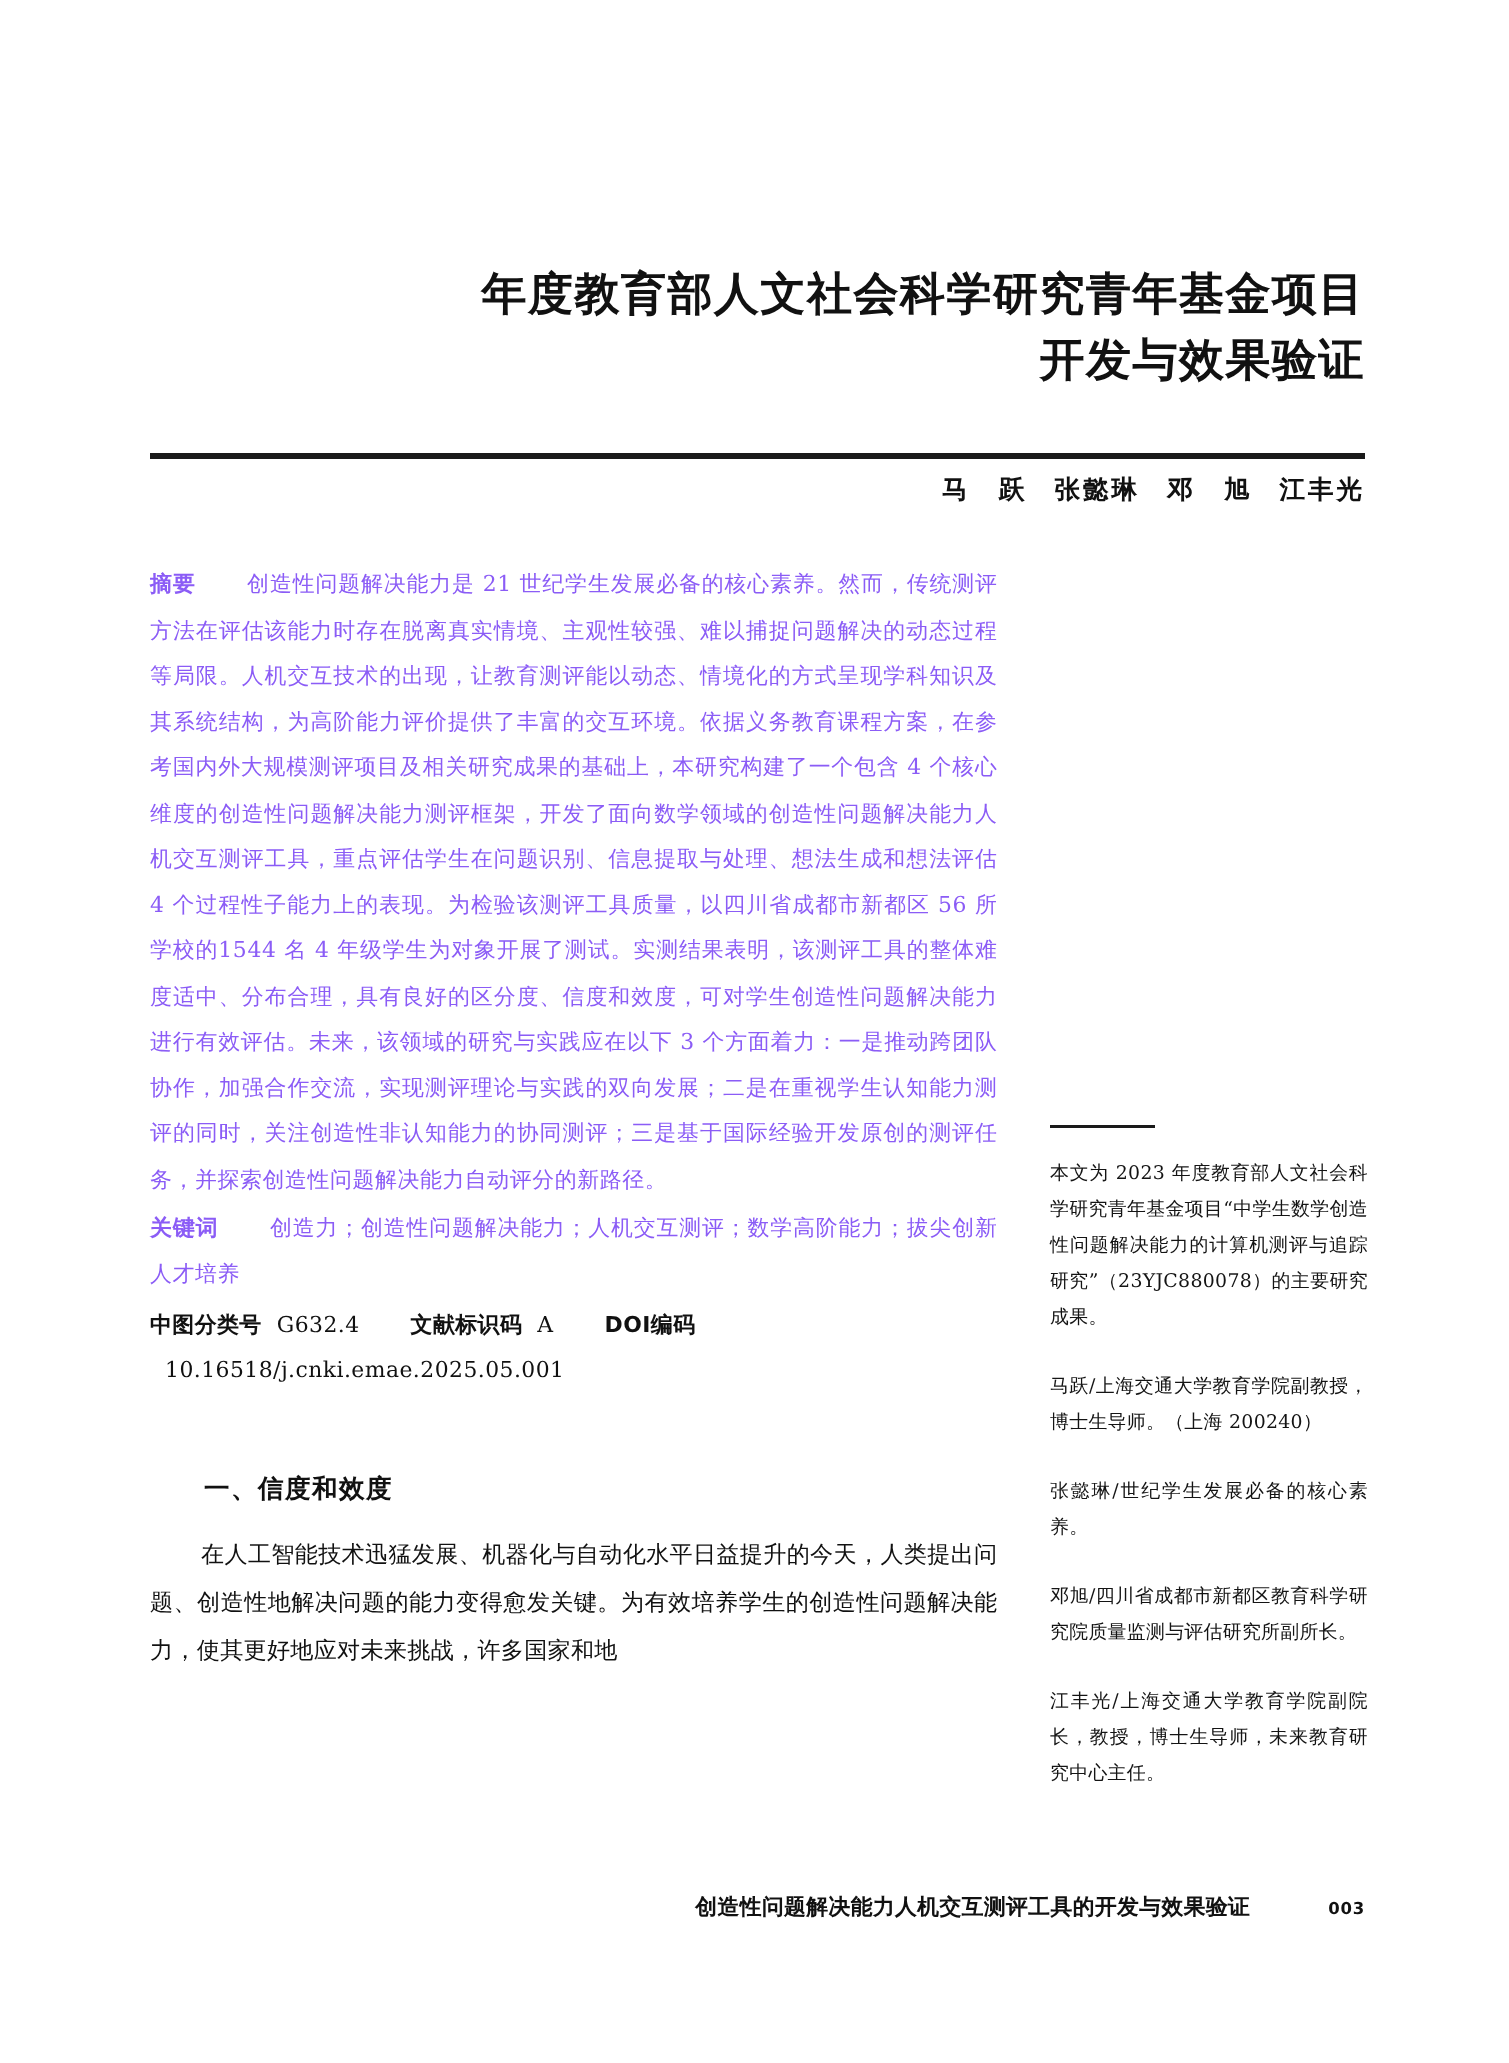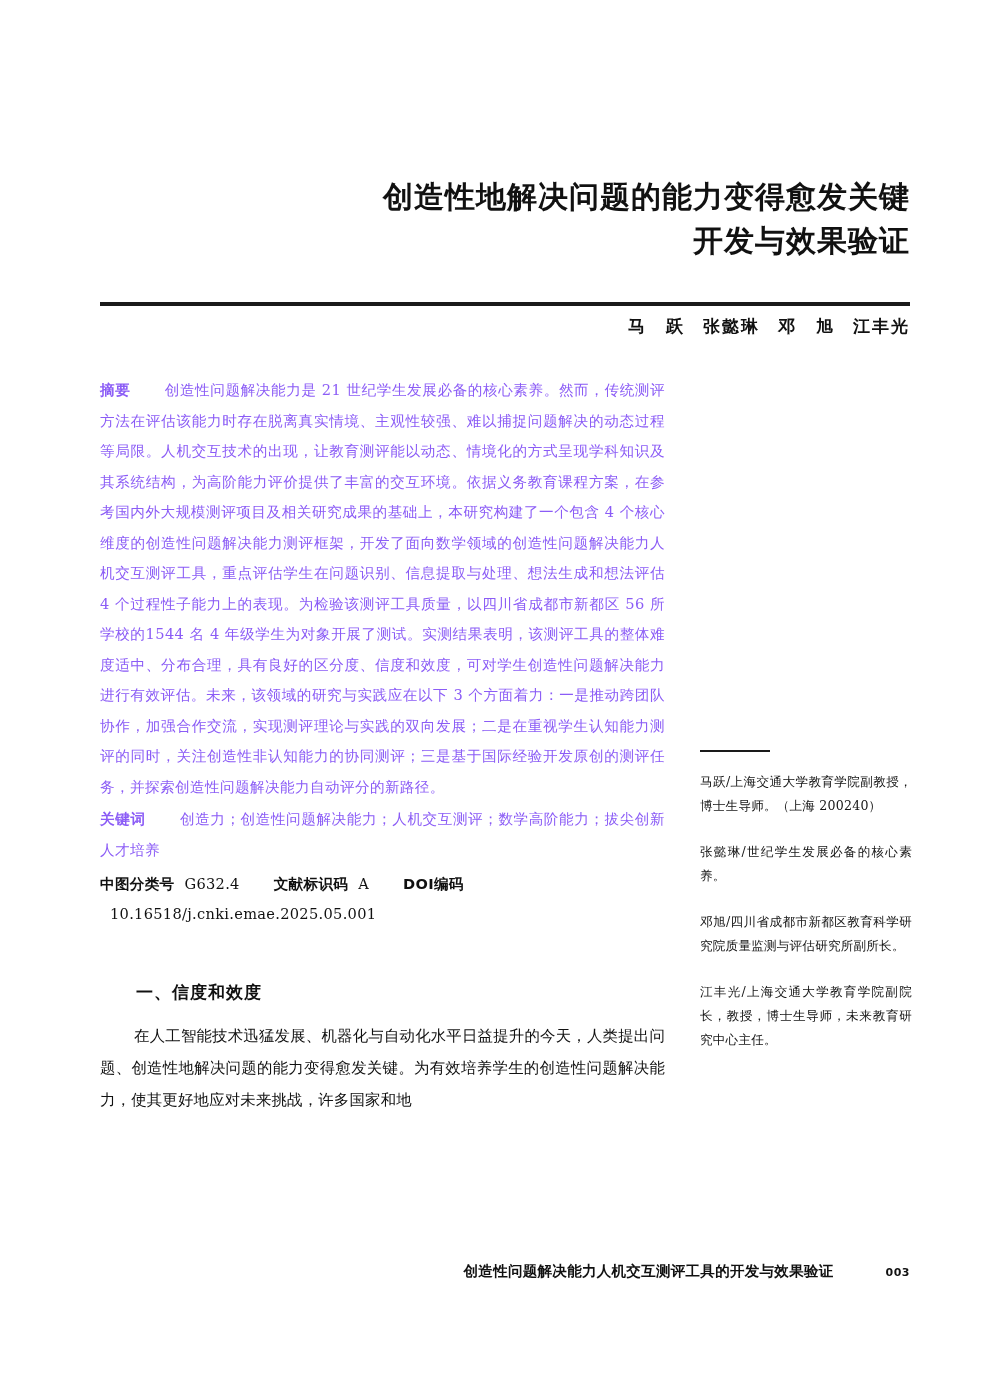--- a/index.html
+++ b/index.html
@@ -162,21 +162,21 @@
     color: #111;
     margin-left: 52px;
   }
 </style>
 </head>
 <body>
 
 <div class="page">
 
   <div class="title-block">
-    <div class="title-line">创造性地解决问题的能力变得愈发关键</div>
+    <div class="title-line">年度教育部人文社会科学研究青年基金项目</div>
     <div class="title-line">开发与效果验证</div>
   </div>
   <div class="title-rule"></div>
 
   <div class="authors">
     <span>马　跃</span><span class="gap"></span><span>张懿琳</span><span class="gap"></span><span>邓　旭</span><span class="gap"></span><span>江丰光</span>
   </div>
 
   <div class="leftcol">
 
@@ -186,20 +186,21 @@
 
     <p class="class-para"><span class="k">中图分类号</span><span class="v">G632.4</span><span class="spacer-wide"></span><span class="k">文献标识码</span><span class="v">A</span><span class="spacer-wide"></span><span class="k">DOI编码</span><span class="v">10.16518/j.cnki.emae.2025.05.001</span></p>
 
     <div class="sec-head">一、信度和效度</div>
 
     <p class="body-para"><span class="indent"></span><span>在人工智能技术迅猛发展、机器化与自动化水平日益提升的今天，人类提出问题、创造性地解决问题的能力变得愈发关键。为有效培养学生的创造性问题解决能力，使其更好地应对未来挑战，许多国家和地</span></p>
   </div>
 
   <div class="rightcol">
     <div class="note-rule"></div>
+    <p class="note">本文为 2023 年度教育部人文社会科学研究青年基金项目“中学生数学创造性问题解决能力的计算机测评与追踪研究”（23YJC880078）的主要研究成果。</p>
     <p class="note">马跃/上海交通大学教育学院副教授，博士生导师。（上海 200240）</p>
     <p class="note">张懿琳/世纪学生发展必备的核心素养。</p>
     <p class="note">邓旭/四川省成都市新都区教育科学研究院质量监测与评估研究所副所长。</p>
     <p class="note last">江丰光/上海交通大学教育学院副院长，教授，博士生导师，未来教育研究中心主任。</p>
   </div>
 
   <div class="footer">
     <div class="footer-title">创造性问题解决能力人机交互测评工具的开发与效果验证</div>
     <div class="footer-page">003</div>
   </div>

